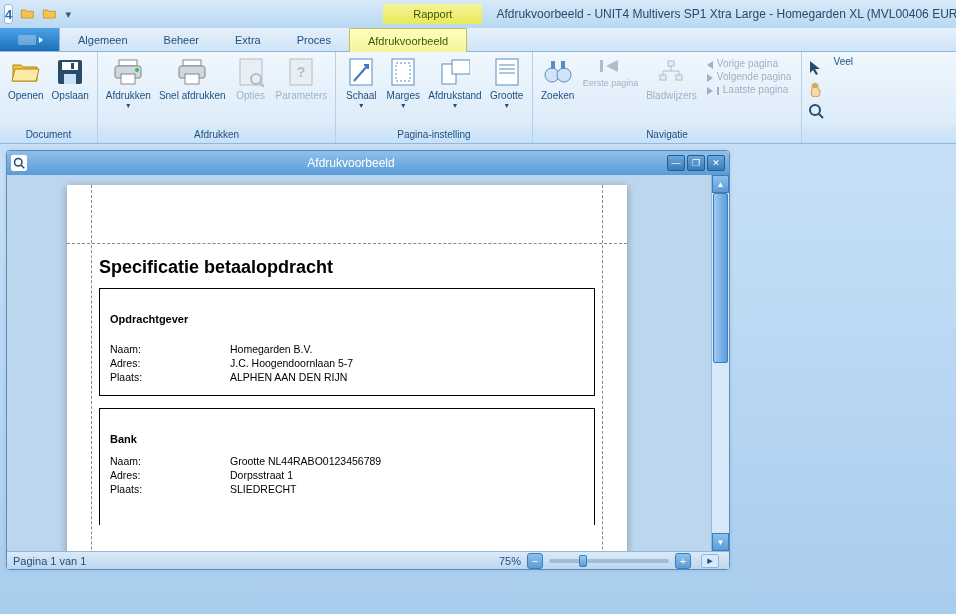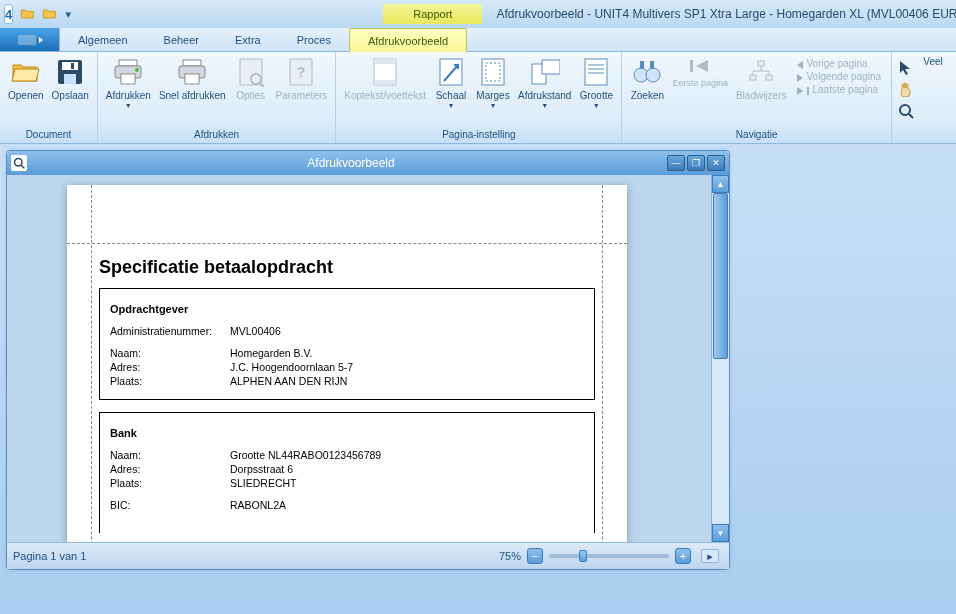--- a/index.html
+++ b/index.html
@@ -54,33 +54,33 @@
   .child-titlebar .win-btn { width:18px; height:16px; background: linear-gradient(#6aa8dc, #3a7cbc); border:1px solid #2a5c8a; border-radius:2px; display:flex; align-items:center; justify-content:center; color:#fff; font-size:9px; cursor:pointer;}
   
   .child-body { flex:1; display:flex; overflow:hidden; background:#a9cdee;}
   .canvas-area { flex:1; background:#bcd6ee; padding:10px 0 0 60px; overflow:hidden; position:relative;}
   .page { width:560px; height:500px; background:#fff; box-shadow:0 2px 8px rgba(0,0,0,0.3); position:relative;}
   .page .rule-h { position:absolute; top:58px; left:0; right:0; border-top:1px dashed #888;}
   .page .rule-v1 { position:absolute; top:0; bottom:0; left:24px; border-left:1px dashed #888;}
   .page .rule-v2 { position:absolute; top:0; bottom:0; right:24px; border-left:1px dashed #888;}
   .page .content { padding: 72px 32px 0 32px;}
   .doc-title { font-size:18px; font-weight:bold; font-family: Arial, sans-serif; color:#000; margin-bottom:10px;}
-  .doc-box { border:1px solid #000; padding:14px 10px 10px 10px; margin-bottom:12px; font-family: Arial, sans-serif; font-size:10.5px; color:#000;}
+  .doc-box { border:1px solid #000; padding:24px 10px 10px 10px; margin-bottom:12px; font-family: Arial, sans-serif; font-size:10.5px; color:#000;}
   .doc-box h4 { font-weight:bold; font-size:11px; margin-bottom:10px;}
   .doc-row { display:flex; margin-bottom:2px;}
   .doc-row .k { width:120px;}
   .doc-row .v { flex:1;}
   .doc-gap { height:8px; }
   
   .vscroll { width:18px; background: linear-gradient(to right, #c7e0f8, #a9cdee); display:flex; flex-direction:column; border-left:1px solid #8fb8e0;}
   .vscroll .arrow { height:18px; background: linear-gradient(#8fc0ec, #5a9cd8); border:1px solid #3a7cbc; display:flex; align-items:center; justify-content:center; color:#fff; font-size:8px;}
   .vscroll .track { flex:1; background:#d7e9f8; position:relative;}
   .vscroll .thumb { position:absolute; left:1px; right:1px; top:0; height:50%; background: linear-gradient(to right, #9fcaf0, #5a9cd8); border:1px solid #3a7cbc; border-radius:2px;}
   
-  .child-status { height:27px; background: linear-gradient(#dceaf6, #bcd6ee); border-top:1px solid #8fb8e0; display:flex; align-items:center; padding:0 6px; color:#1f4f80; font-size:11px;}
+  .child-status { height:18px; background: linear-gradient(#dceaf6, #bcd6ee); border-top:1px solid #8fb8e0; display:flex; align-items:center; padding:0 6px; color:#1f4f80; font-size:11px;}
   .child-status .hscroll-track { width:170px; height:14px; background:#d7e9f8; border:1px solid #8fb8e0; margin: 0 4px; border-radius:2px;}
   .child-status .zoom-area { margin-left:auto; display:flex; align-items:center; gap:6px;}
   .child-status .zbtn { width:16px; height:16px; background: linear-gradient(#8fc0ec, #5a9cd8); border:1px solid #3a7cbc; border-radius:3px; color:#fff; display:flex; align-items:center; justify-content:center; font-size:11px; cursor:pointer;}
   .child-status .slider { width:120px; height:4px; background:#a0bcd6; position:relative; border-radius:2px;}
   .child-status .slider .knob { position:absolute; left:30px; top:-4px; width:8px; height:12px; background: linear-gradient(#9fcaf0, #5a9cd8); border:1px solid #3a7cbc; border-radius:2px;}
 
   
   svg { display:block; }
 </style>
 </head>
@@ -189,30 +189,20 @@
             </svg>
         </div>
         <div class="lbl">Parameters</div>
       </div>
     </div>
     <div class="group-label">Afdrukken</div>
   </div>
 
   <div class="ribbon-group">
     <div class="buttons">
-      <div class="rb disabled">
-        <div class="ic">
-          <svg width="26" height="30" viewBox="0 0 26 30">
-              <rect x="2" y="2" width="22" height="26" fill="#fff" stroke="#b0bcc8"></rect>
-              <rect x="2" y="2" width="22" height="5" fill="#dce6f0"></rect>
-              <rect x="2" y="23" width="22" height="5" fill="#dce6f0"></rect>
-            </svg>
-        </div>
-        <div class="lbl">Koptekst/voettekst</div>
-      </div>
       <div class="rb">
         <div class="ic">
           <svg width="26" height="30" viewBox="0 0 26 30">
               <rect x="2" y="2" width="22" height="26" fill="#fff" stroke="#5a8cc0"></rect>
               <path d="M6 24 L20 8" stroke="#3a7cbc" stroke-width="2"></path>
               <path d="M16 8h4v4" fill="none" stroke="#3a7cbc" stroke-width="2"></path>
             </svg>
         </div>
         <div class="lbl">Schaal</div>
         <div class="drop">▾</div>
@@ -353,24 +343,20 @@
       <div class="canvas-area">
         <div class="page">
           <div class="rule-h"></div>
           <div class="rule-v1"></div>
           <div class="rule-v2"></div>
           <div class="content">
             <div class="doc-title">Specificatie betaalopdracht</div>
 
             <div class="doc-box">
               <h4>Opdrachtgever</h4>
-              <div class="doc-row">
-                  <div class="k">Administratienummer:</div>
-                  <div class="v">MVL00406</div>
-                </div>
               <div class="doc-gap"></div>
               <div class="doc-row">
                   <div class="k">Naam:</div>
                   <div class="v">Homegarden B.V.</div>
                 </div>
               <div class="doc-row">
                   <div class="k">Adres:</div>
                   <div class="v">J.C. Hoogendoornlaan 5-7</div>
                 </div>
               <div class="doc-row">
@@ -380,31 +366,27 @@
             </div>
 
             <div class="doc-box" style="border-bottom:none; padding-bottom:20px;">
               <h4>Bank</h4>
               <div class="doc-row">
                   <div class="k">Naam:</div>
                   <div class="v">Grootte  NL44RABO0123456789</div>
                 </div>
               <div class="doc-row">
                   <div class="k">Adres:</div>
-                  <div class="v">Dorpsstraat 6</div>
+                  <div class="v">Dorpsstraat 1</div>
                 </div>
               <div class="doc-row">
                   <div class="k">Plaats:</div>
                   <div class="v">SLIEDRECHT</div>
                 </div>
               <div class="doc-gap"></div>
-              <div class="doc-row">
-                  <div class="k">BIC:</div>
-                  <div class="v">RABONL2A</div>
-                </div>
             </div>
           </div>
         </div>
       </div>
       <div class="vscroll">
         <div class="arrow">▲</div>
         <div class="track">
           <div class="thumb"></div>
         </div>
         <div class="arrow">▼</div>

